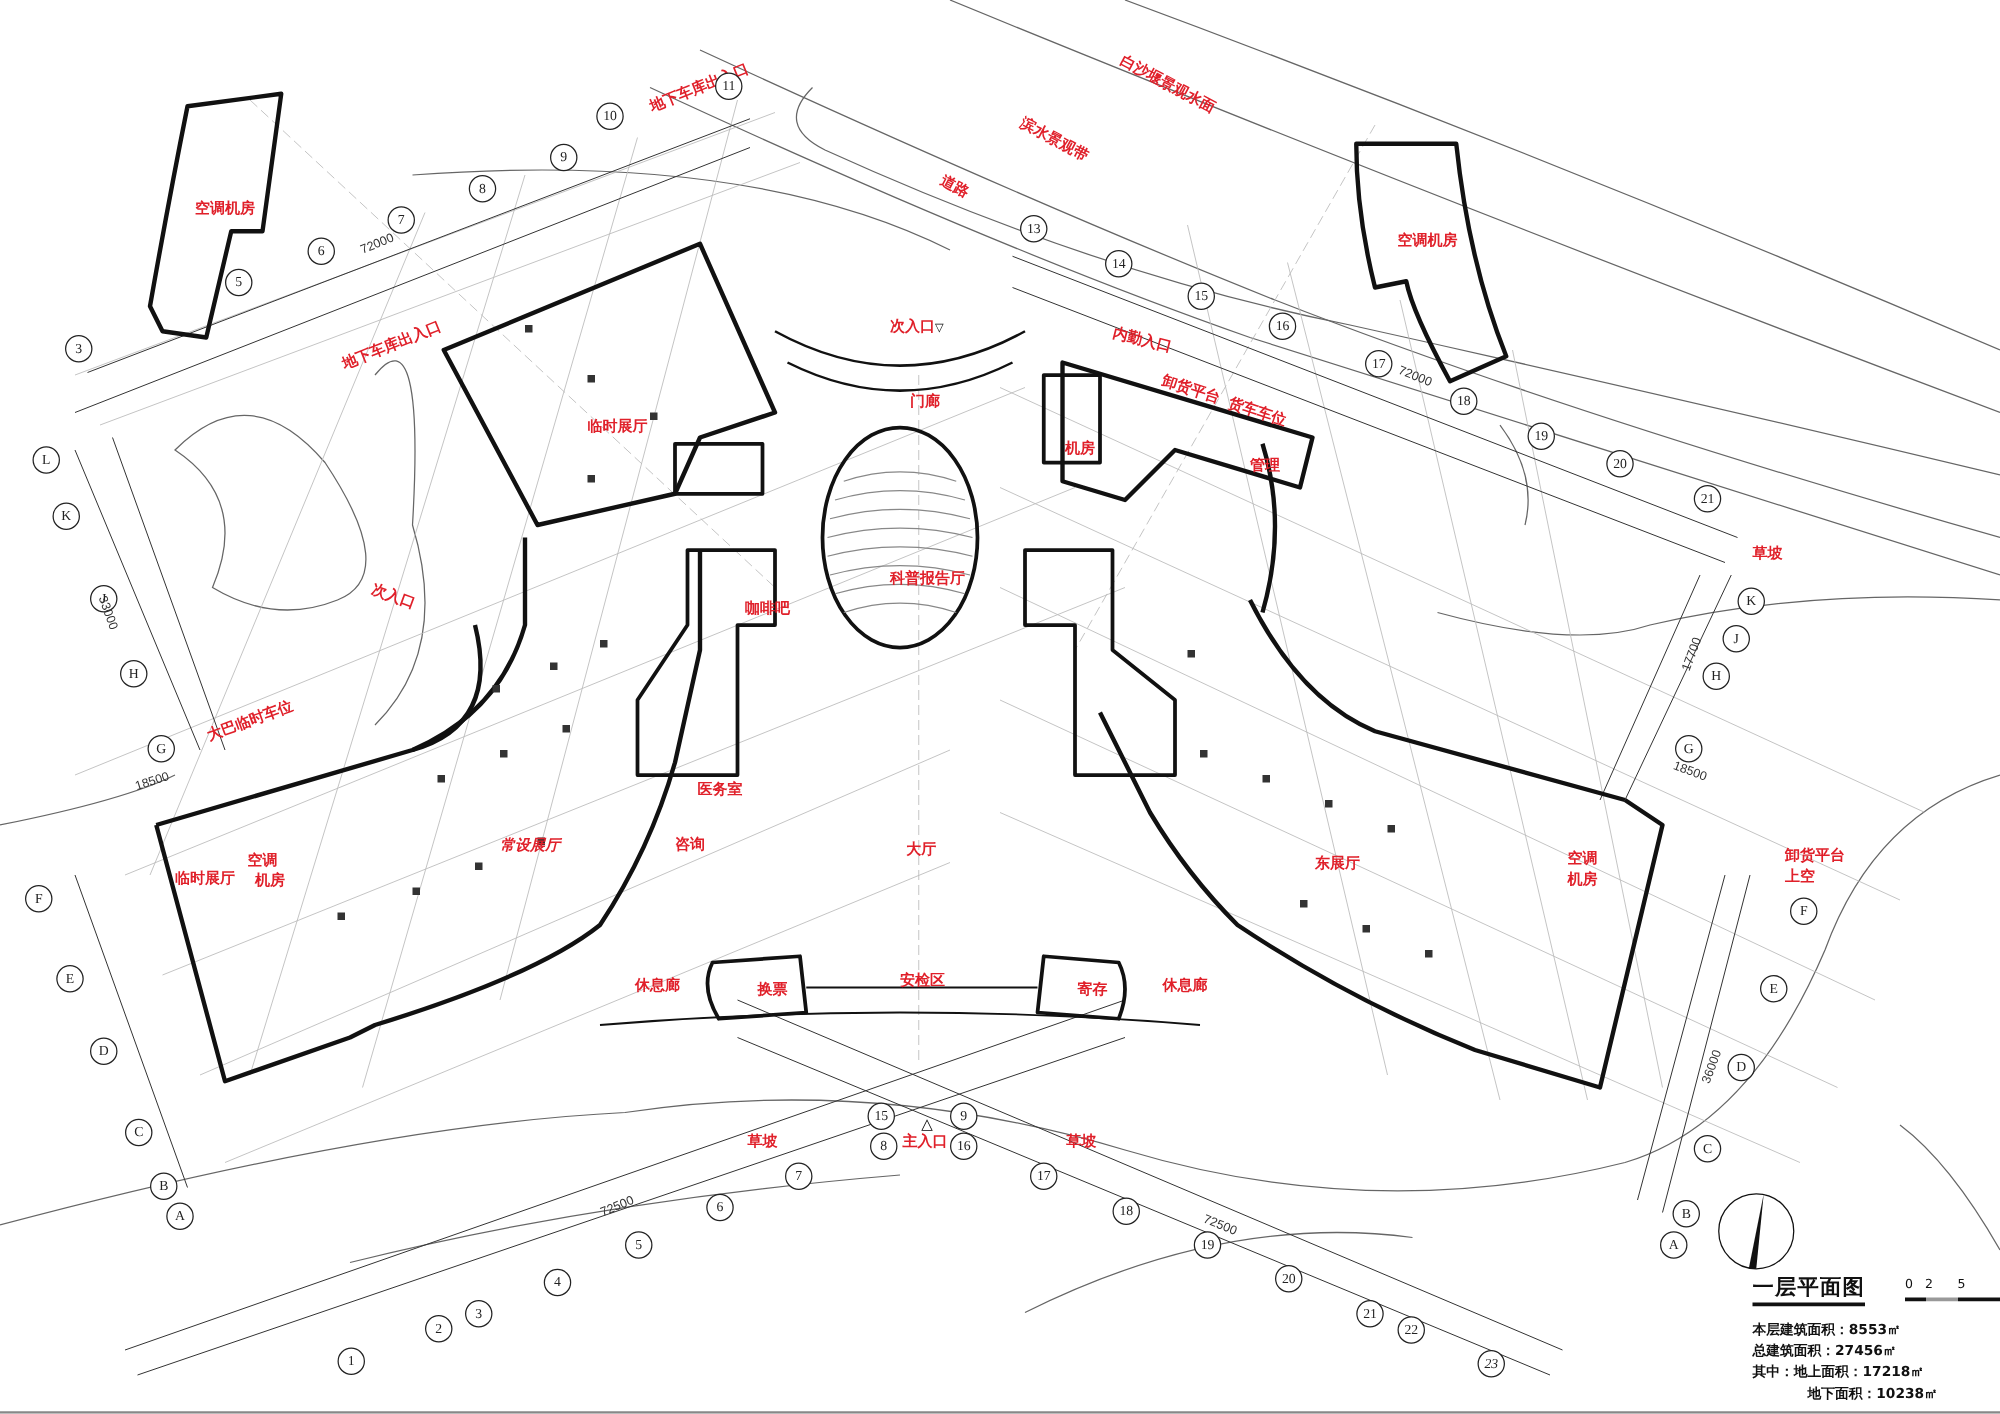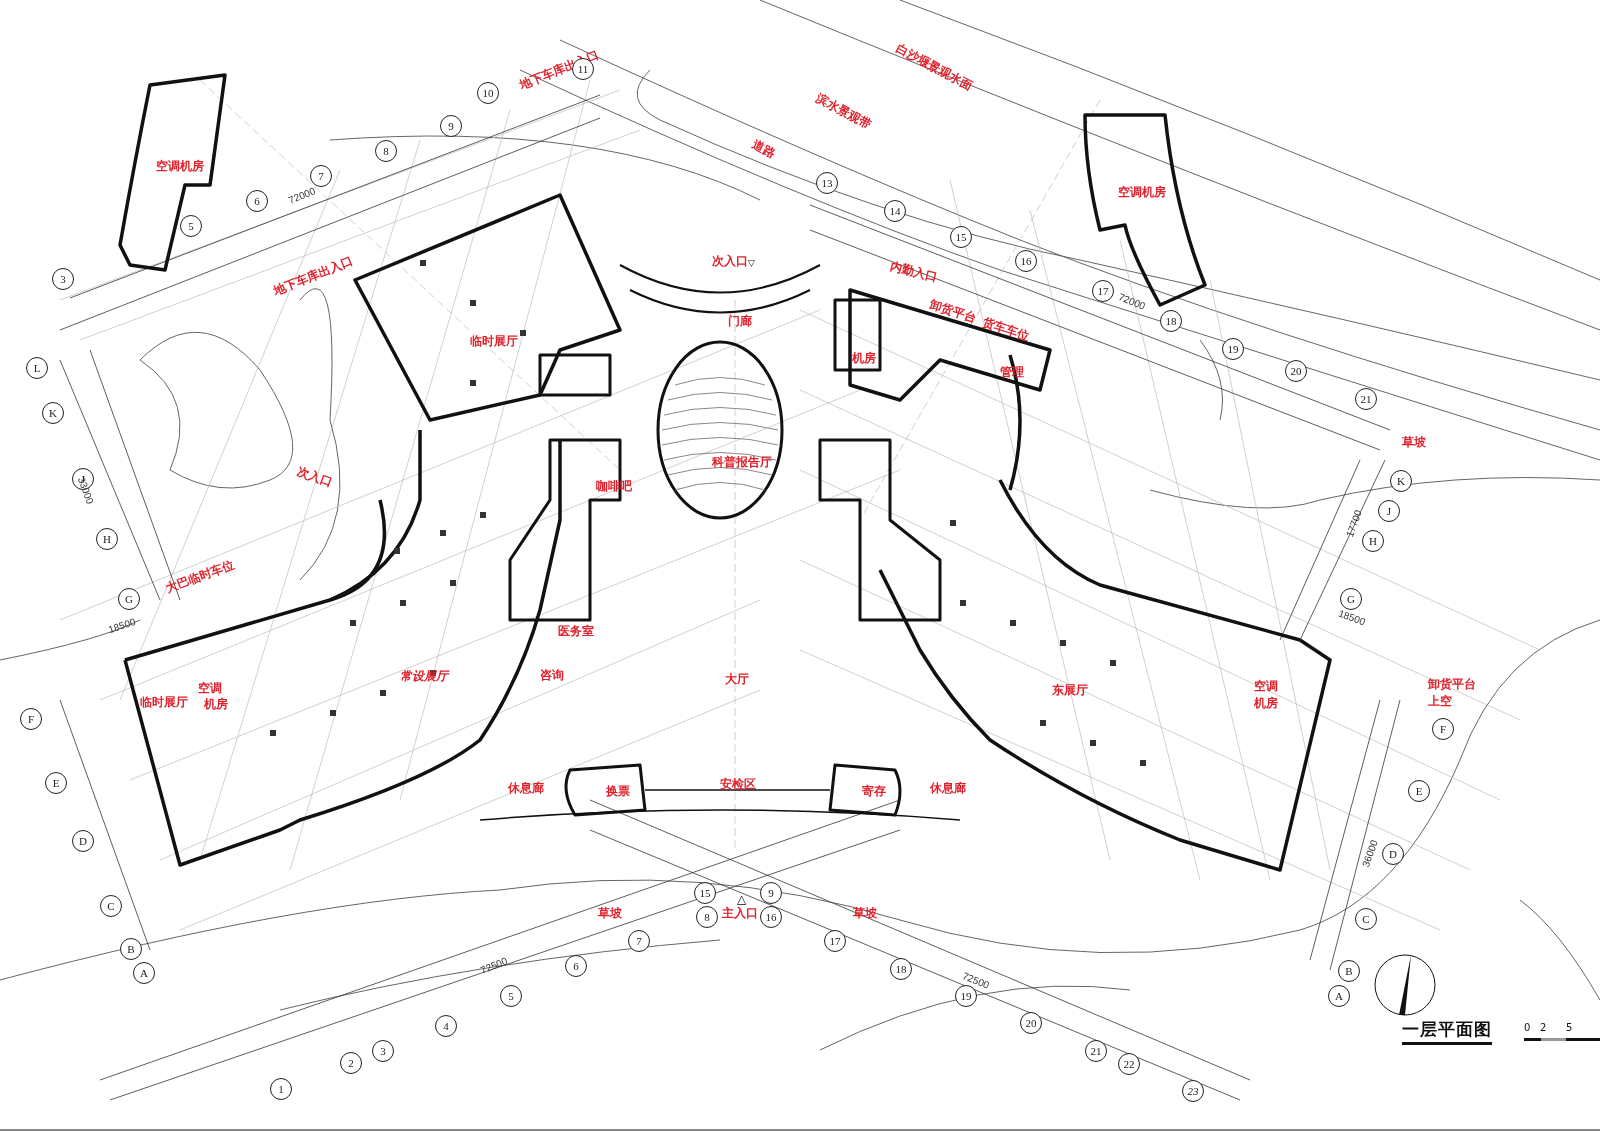--- a/index.html
+++ b/index.html
@@ -278,15 +278,21 @@
 
 <div id="legend">
   <div class="title">一层平面图</div>
   <div class="scale">
     <span style="left:0;">0</span>
     <span style="left:16px;">2</span>
     <span style="left:42px;">5</span>
     <span style="left:92px;">2m</span>
     <div class="bar"></div>
   </div>
+  <div class="stats">
+    <div class="row"><span>本层建筑面积：</span><span>8553㎡</span></div>
+    <div class="row"><span>总建筑面积：</span><span>27456㎡</span></div>
+    <div class="row"><span>其中：地上面积：</span><span>17218㎡</span></div>
+    <div class="row" style="padding-left:44px;"><span>地下面积：</span><span>10238㎡</span></div>
+  </div>
 </div>
 
 <div class="bottom-rule"></div>
 
 </body></html>

